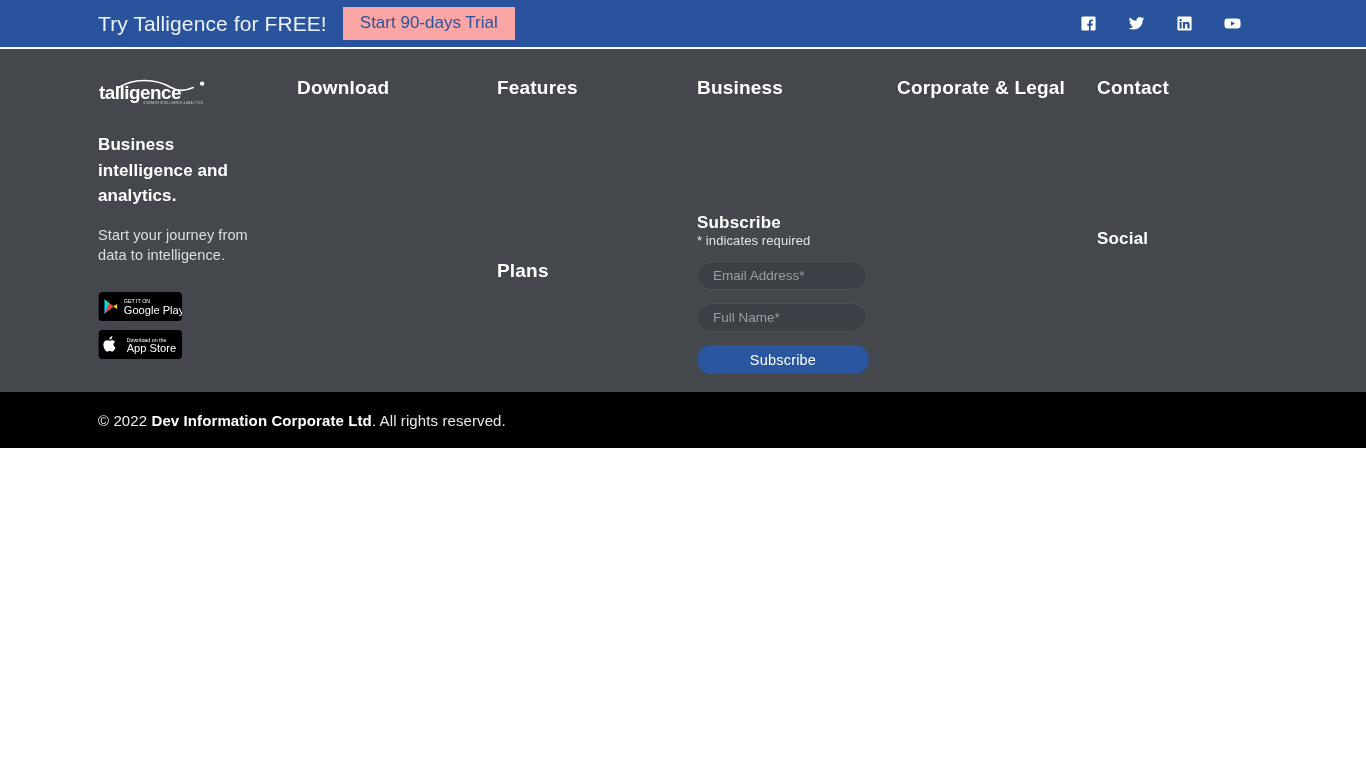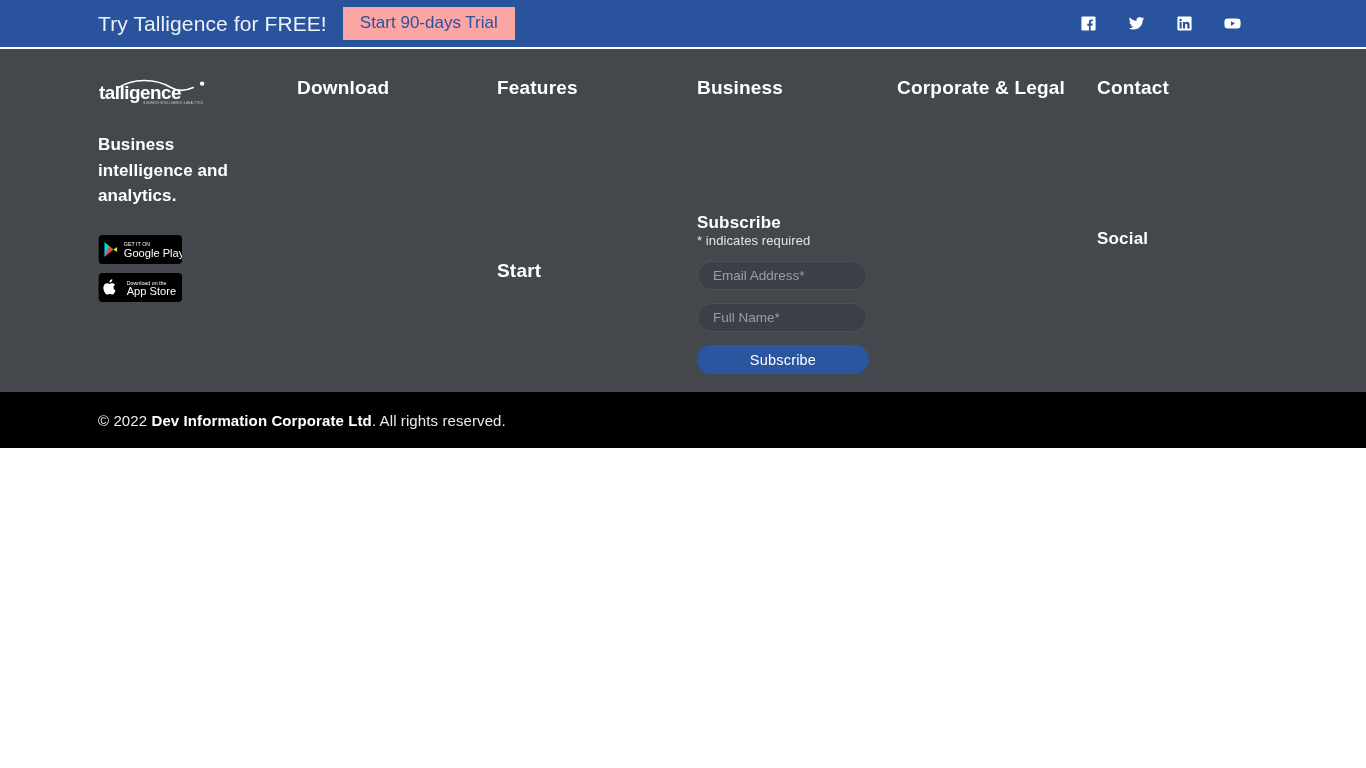--- a/index.html
+++ b/index.html
@@ -236,20 +236,21 @@
       <a href="#" class="logo-wrap">
         <svg class="logo-svg" viewBox="0 0 240 58">
           <path d="M40 22 C70 2, 115 2, 145 20 C160 29, 175 29, 192 21" stroke="#ffffff" stroke-width="3.2" fill="none" stroke-linecap="round"></path>
           <text x="2" y="44" fill="#ffffff" font-family="'Liberation Sans', sans-serif" font-size="38" font-weight="bold" letter-spacing="-1">talligence</text>
           <circle cx="210" cy="13" r="4.4" fill="#ffffff"></circle>
           <text x="92" y="54" fill="#c9ccd0" font-family="'Liberation Sans', sans-serif" font-size="5.6" letter-spacing="0.4">BUSINESS INTELLIGENCE &amp; ANALYTICS</text>
         </svg>
       </a>
 
       <div class="brand-tag">Business intelligence and analytics.</div>
+      <div class="brand-desc">Start your journey from data to intelligence.</div>
 
       <div class="store-badges">
         <a href="#" class="badge">
           <svg viewBox="0 0 200 60">
             <rect width="200" height="60" rx="8" fill="#000000"></rect>
             <g transform="translate(12,14)">
               <path d="M0 1 L18 16 L0 31 Z" fill="#00D0FF"></path>
               <path d="M0 1 L18 16 L10 23 Z" fill="#00F076"></path>
               <path d="M0 31 L18 16 L10 9 Z" fill="#FF3A44"></path>
               <path d="M18 16 L26 11 L26 21 Z" fill="#FFD500"></path>
@@ -271,21 +272,21 @@
         </a>
       </div>
     </div>
 
     <div class="col col-features">
       <div class="col-head">Download</div>
     </div>
 
     <div class="col col-partner">
       <div class="col-head">Features</div>
-      <div class="plans-link">Start</div>
+      <div class="plans-link">Plans</div>
     </div>
 
     <div class="col col-support">
       <div class="col-head">Business</div>
 
       <div class="subscribe-block">
         <div class="sub-head">Subscribe</div>
         <div class="sub-required">* indicates required</div>
         <input class="sub-field" type="email" placeholder="Email Address*" style="">
         <input class="sub-field" type="text" placeholder="Full Name*" style="">

